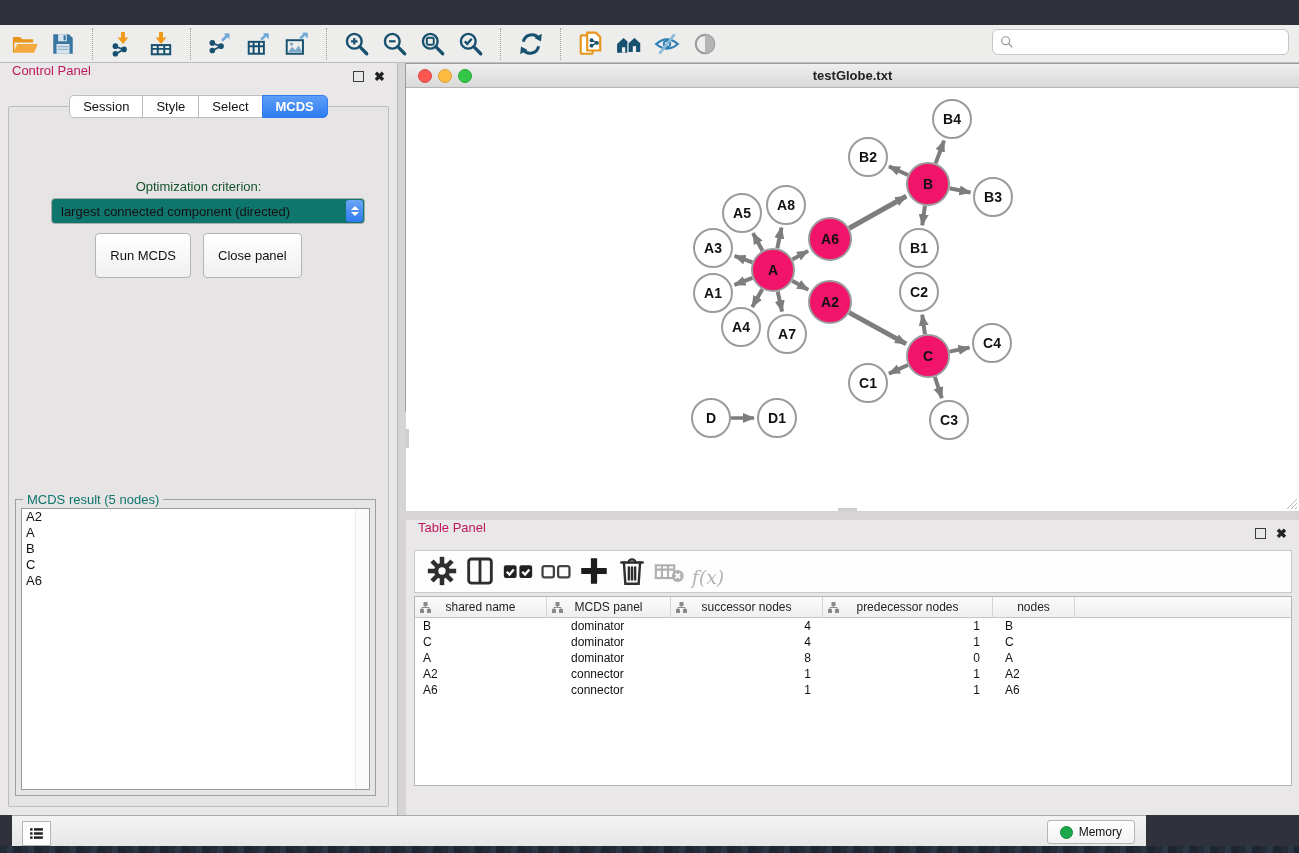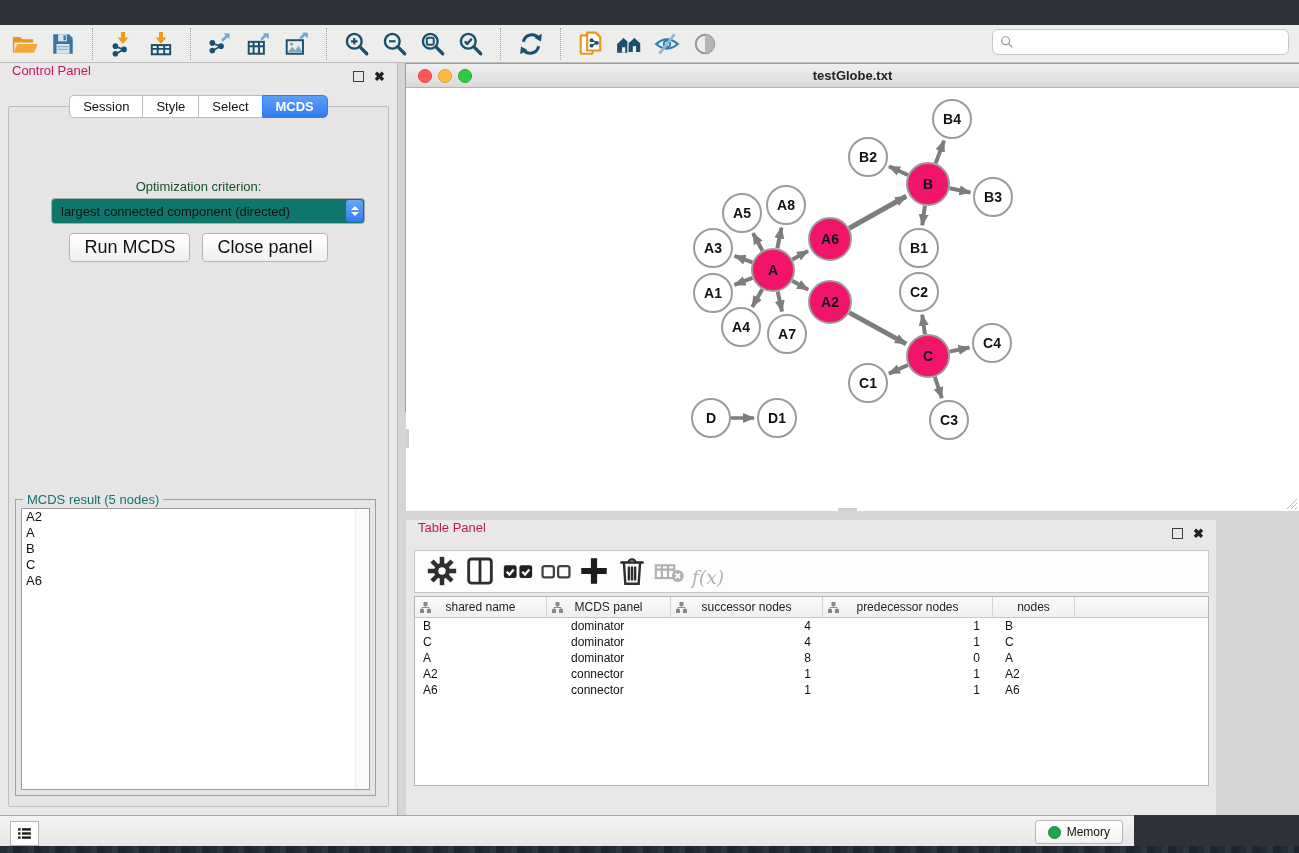--- a/index.html
+++ b/index.html
@@ -54,21 +54,21 @@
     border:1px solid #ababab;border-radius:4px;display:flex;align-items:center;}
   .combo .cval{flex:1;font-size:13px;padding-left:9px;color:#111;white-space:nowrap;overflow:hidden;}
   .combo .spin{width:17px;height:22px;margin:0 1px 0 0;border-radius:3px;
     background:linear-gradient(#6aa5f8,#2e7bf0);display:flex;flex-direction:column;
     align-items:center;justify-content:center;gap:2px;}
   .combo .spin i{display:block;width:0;height:0;border-left:4px solid transparent;border-right:4px solid transparent;}
   .combo .spin i.up{border-bottom:4px solid #fff;}
   .combo .spin i.down{border-top:4px solid #fff;}
   .btnrow{position:absolute;left:0;right:0;top:126px;display:flex;justify-content:center;gap:12px;}
   .mbtn{background:linear-gradient(#ffffff,#f0f0f0);border:1px solid #b5b5b5;border-radius:4px;
-    font-size:18px;color:#111;padding:3px 14px;cursor:default;}
+    font-size:13px;color:#111;padding:14px 14px;cursor:default;}
   .groupbox{position:absolute;left:6px;right:12px;top:392px;bottom:10px;border:1px solid #9f9f9f;}
   .groupbox .gtitle{position:absolute;left:7px;top:-8px;background:#e6e4e4;padding:0 4px;
     font-size:13px;color:#0f766e;}
   .resultlist{position:absolute;left:5px;top:8px;right:5px;bottom:5px;background:#fff;
     border:1px solid #9a9a9a;overflow:hidden;}
   .resultlist .scrolltrack{position:absolute;right:0;top:0;bottom:0;width:13px;background:#fafafa;
     border-left:1px solid #ececec;}
   .resultlist .item{font-size:13px;color:#111;line-height:16px;padding-left:4px;}
 
   
@@ -77,38 +77,38 @@
   .nw-titlebar{position:absolute;left:0;top:0;right:0;height:23px;
     background:linear-gradient(#efefef,#d9d9d9);border-bottom:1px solid #b4b4b4;}
   .nw-titlebar .title{position:absolute;left:0;right:0;top:4px;text-align:center;font-size:13px;color:#222;}
   .nw-tl{position:absolute;top:5px;width:12px;height:12px;border-radius:50%;}
   .canvas{position:absolute;left:0;top:24px;width:893px;height:423px;background:#fff;}
   .nub-v{position:absolute;left:0;top:341px;width:3px;height:19px;background:#cfcfcf;}
   .nub-h{position:absolute;left:432px;bottom:0;width:19px;height:3px;background:#cfcfcf;}
   .grip{position:absolute;right:1px;bottom:1px;width:13px;height:13px;}
 
   
-  .tpanel{position:absolute;left:406px;top:457px;width:810px;height:295px;background:#e9e7e7;}
+  .tpanel{position:absolute;left:406px;top:457px;width:893px;height:295px;background:#e9e7e7;}
   .tp-toolbar{position:absolute;left:8px;right:7px;top:30px;height:41px;background:#fdfdfd;
     border:1px solid #c8c8c8;display:flex;align-items:center;padding-left:10px;gap:4px;}
   .tp-btn{width:34px;height:32px;display:flex;align-items:flex-end;justify-content:center;cursor:default;}
   .fx{font-family:"DejaVu Serif",serif;font-style:italic;font-size:19px;color:#b3b3b3;}
   .tp-table{position:absolute;left:8px;right:7px;top:76px;bottom:29px;background:#fff;
     border:1px solid #b5b5b5;overflow:hidden;}
   .thead{display:flex;height:20px;background:linear-gradient(#fbfbfb,#efefef);
     border-bottom:1px solid #c6c6c6;}
   .th{display:flex;align-items:center;justify-content:center;gap:5px;font-size:12px;color:#222;
     border-right:1px solid #d4d4d4;box-sizing:border-box;position:relative;}
   .th svg{position:absolute;left:5px;}
   .trow{display:flex;height:16px;align-items:center;}
   .td{font-size:12px;color:#111;box-sizing:border-box;white-space:nowrap;overflow:hidden;}
   .tabs-wrap{position:absolute;left:0;right:0;bottom:4px;display:flex;justify-content:center;}
 
   
-  .statusbar{position:absolute;left:0;top:815px;width:1134px;height:31px;
+  .statusbar{position:absolute;left:12px;top:815px;width:1134px;height:31px;
     background:linear-gradient(#f3f3f3,#e6e6e6);border-top:1px solid #a9a9a9;}
   .listbtn{position:absolute;left:10px;top:5px;width:27px;height:23px;background:#fdfdfd;
     border:1px solid #b5b5b5;display:flex;align-items:center;justify-content:center;}
   .membtn{position:absolute;right:11px;top:4px;height:22px;background:linear-gradient(#ffffff,#f2f2f2);
     border:1px solid #b5b5b5;border-radius:3px;display:flex;align-items:center;gap:6px;
     padding:0 12px;font-size:12px;color:#111;}
   .memdot{width:11px;height:11px;border-radius:50%;background:#1ea64a;border:1px solid #148a3a;}
   .desktop{position:absolute;left:0;top:846px;width:1299px;height:7px;
     background:repeating-linear-gradient(90deg,#222b36 0 7px,#2c3643 7px 13px,#1d2530 13px 21px);}
 </style>

